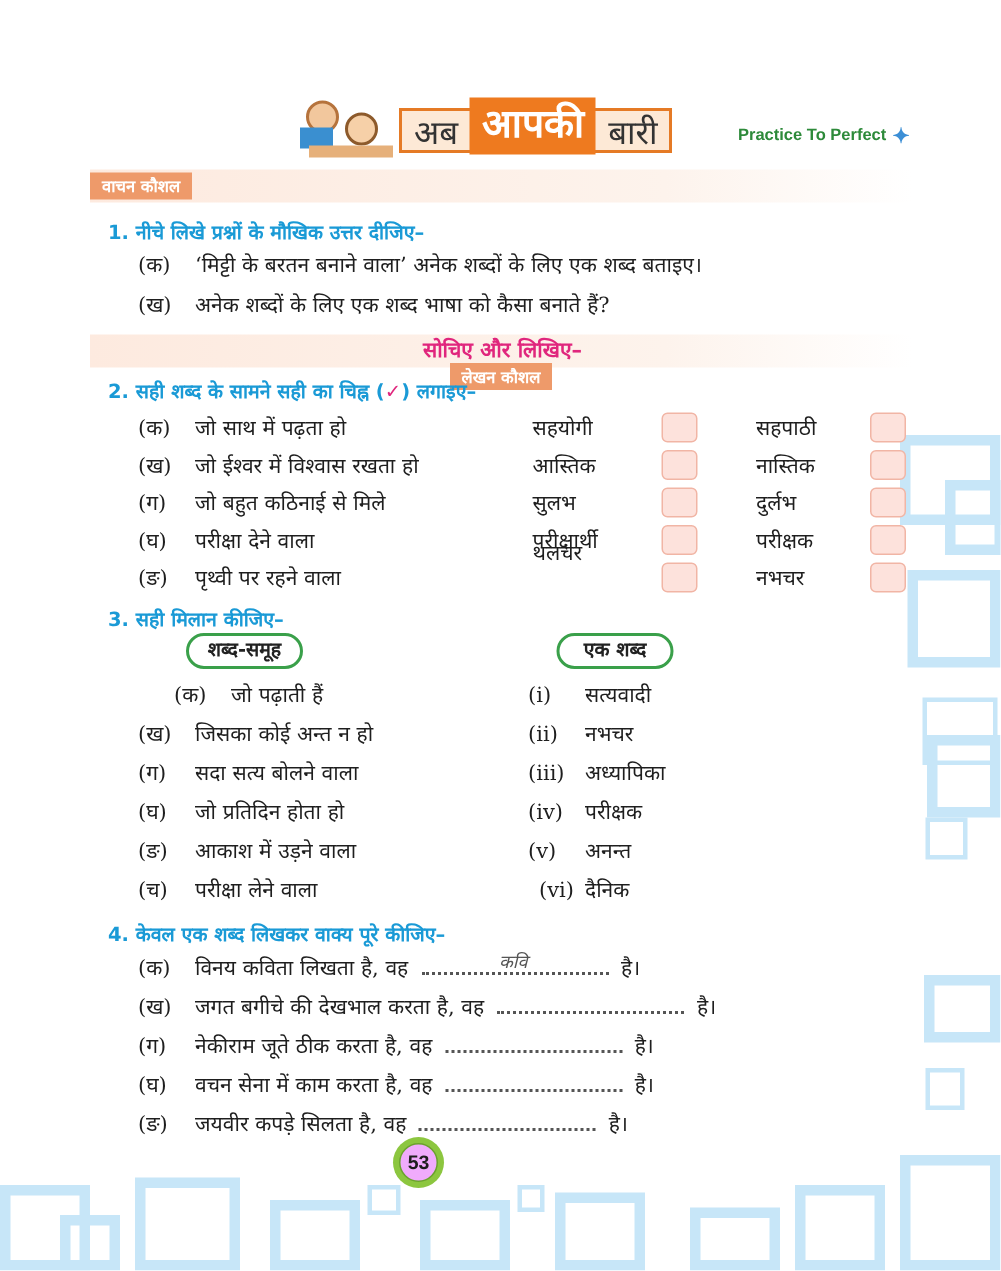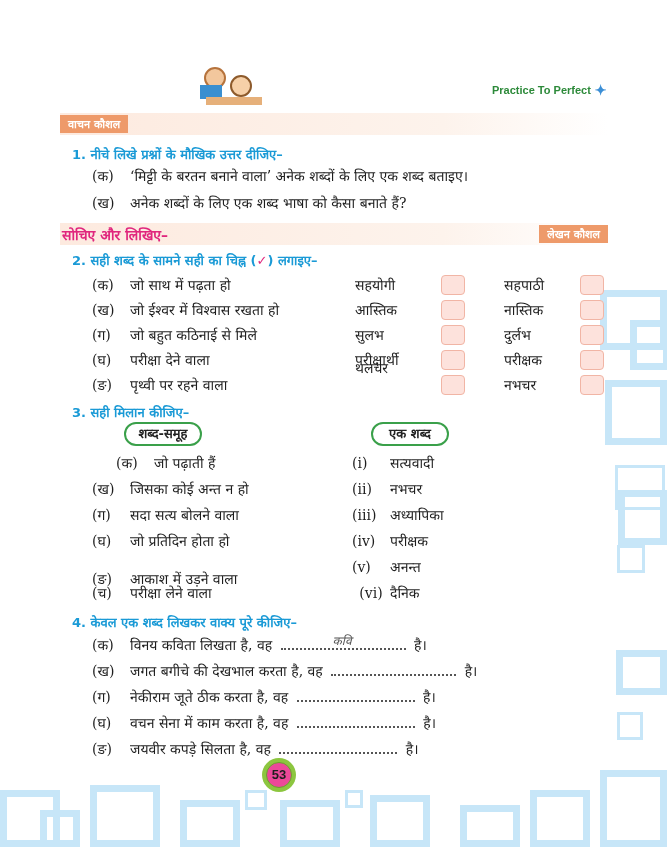--- a/index.html
+++ b/index.html
@@ -39,21 +39,21 @@
     .box { position: absolute; width: 24px; height: 20px; background: #fde2dc; border: 1px solid #f1b5a5; border-radius: 4px; }
 
     .pill { position: absolute; height: 24px; border: 2px solid #3aa04a; border-radius: 12px; font-family: "DejaVu Sans", sans-serif; font-weight: bold; font-size: 13px; line-height: 20px; text-align: center; color: #222; }
 
     .dots { display: inline-block; border-bottom: 2px dotted #555; height: 10px; vertical-align: baseline; position: relative; margin: 0 4px; }
     .ans { position: absolute; top: -8px; font-style: italic; font-size: 12px; color: #555; }
 
     
     .footer { position: absolute; left: 262px; top: 760px; height: 30px; display: flex; align-items: center; }
     .leaf { width: 34px; height: 34px; border-radius: 50%; background: #8cc63f; display: flex; align-items: center; justify-content: center; position: relative; z-index: 2; }
-    .pageno { width: 26px; height: 26px; border-radius: 50%; background: #ec4899; border: 1px solid #6aa22d; font-family: "Liberation Sans", sans-serif; font-weight: bold; font-size: 13px; text-align: center; line-height: 24px; }
+    .pageno { width: 26px; height: 26px; border-radius: 50%; background: #f0abfc; border: 1px solid #6aa22d; font-family: "Liberation Sans", sans-serif; font-weight: bold; font-size: 13px; text-align: center; line-height: 24px; }
     .strip { margin-left: -6px; height: 22px; width: 110px; background: #a6d7f1; font-family: "DejaVu Sans", sans-serif; font-size: 9px; font-weight: bold; line-height: 22px; padding-left: 12px; color: #333; }
   </style>
 </head>
 <body>
 
 <div>
   <div class="deco" style="left:600px;top:290px;width:67px;height:60px;"></div>
   <div class="deco" style="left:630px;top:320px;width:40px;height:50px;"></div>
   <div class="deco" style="left:605px;top:380px;width:62px;height:65px;"></div>
   <div class="deco thin" style="left:615px;top:465px;width:50px;height:45px;"></div>
@@ -74,38 +74,43 @@
   <div class="deco" style="left:600px;top:770px;width:67px;height:77px;"></div>
 </div>
 
 <div class="banner">
   <div class="kids">
     <div class="k1"></div>
       <div class="k2"></div>
       <div class="book"></div>
       <div class="desk"></div>
   </div>
+  <div class="banner-box">
+    <span class="banner-ab">अब</span>
+    <span class="banner-apki">आपकी</span>
+    <span class="banner-bari">बारी</span>
+  </div>
 </div>
 <div class="practice">
   <span>Practice To Perfect</span>
   <span class="star">✦</span>
 </div>
 
 <div class="sect" style="top:113px;">
   <span class="sect-tag">वाचन कौशल</span>
 </div>
 <div class="q-title" style="top:145px;">1.  नीचे लिखे प्रश्नों के मौखिक उत्तर दीजिए–</div>
 <div class="line" style="left:92px;top:166px;">
   <span class="lbl">(क)</span><span>‘मिट्टी के बरतन बनाने वाला’ अनेक शब्दों के लिए एक शब्द बताइए।</span>
 </div>
 <div class="line" style="left:92px;top:193px;">
   <span class="lbl">(ख)</span><span>अनेक शब्दों के लिए एक शब्द भाषा को कैसा बनाते हैं?</span>
 </div>
 
-<div class="sect" style="top:223px;">
+<div class="sect" style="top:223px;flex-direction:column;">
   <span class="sect-title">सोचिए और लिखिए–</span>
   <span class="sect-tag">लेखन कौशल</span>
 </div>
 <div class="q-title" style="top:251px;">
   <span>2.  सही शब्द के सामने सही का चिह्न (</span><span class="tick">✓</span><span>) लगाइए–</span>
 </div>
 
 <div>
   <div class="line" style="left:92px;top:275px;"><span class="lbl">(क)</span><span>जो साथ में पढ़ता हो</span></div>
   <div class="opt" style="left:355px;top:275px;">सहयोगी</div>
@@ -144,21 +149,21 @@
 
 <div class="q-title" style="top:403px;">3.  सही मिलान कीजिए–</div>
 <div class="pill" style="left:124px;top:422px;width:78px;">शब्द-समूह</div>
 <div class="pill" style="left:371px;top:422px;width:78px;">एक शब्द</div>
 
 <div>
   <div class="line" style="left:92px;top:453px;margin-left:24px;"><span class="lbl">(क)</span><span>जो पढ़ाती हैं</span></div>
   <div class="line" style="left:92px;top:479px;"><span class="lbl">(ख)</span><span>जिसका कोई अन्त न हो</span></div>
   <div class="line" style="left:92px;top:505px;"><span class="lbl">(ग)</span><span>सदा सत्य बोलने वाला</span></div>
   <div class="line" style="left:92px;top:531px;"><span class="lbl">(घ)</span><span>जो प्रतिदिन होता हो</span></div>
-  <div class="line" style="left:92px;top:557px;margin-top:12px;"><span class="lbl">(ङ)</span><span>आकाश में उड़ने वाला</span></div>
+  <div class="line" style="left:92px;top:557px;"><span class="lbl">(ङ)</span><span>आकाश में उड़ने वाला</span></div>
   <div class="line" style="left:92px;top:583px;"><span class="lbl">(च)</span><span>परीक्षा लेने वाला</span></div>
 </div>
 <div>
   <div class="line" style="left:352px;top:453px;"><span class="lbl">(i)</span><span>सत्यवादी</span></div>
   <div class="line" style="left:352px;top:479px;"><span class="lbl">(ii)</span><span>नभचर</span></div>
   <div class="line" style="left:352px;top:505px;"><span class="lbl">(iii)</span><span>अध्यापिका</span></div>
   <div class="line" style="left:352px;top:531px;"><span class="lbl">(iv)</span><span>परीक्षक</span></div>
   <div class="line" style="left:352px;top:557px;"><span class="lbl">(v)</span><span>अनन्त</span></div>
   <div class="line" style="left:352px;top:583px;text-align:center;"><span class="lbl">(vi)</span><span>दैनिक</span></div>
 </div>

